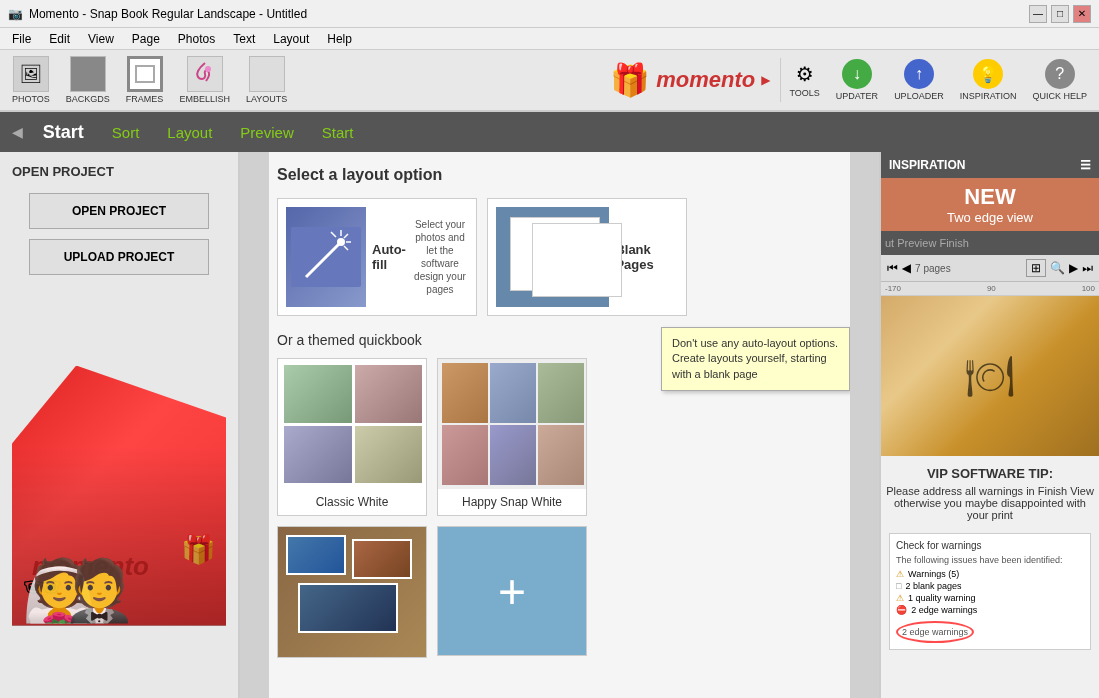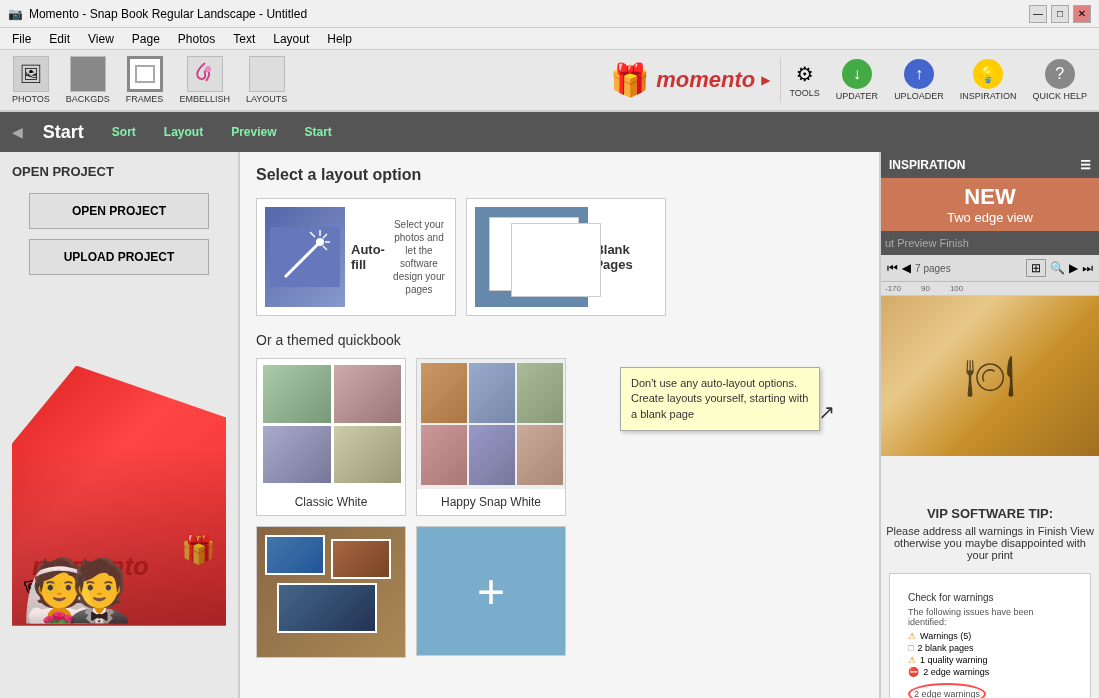--- a/index.html
+++ b/index.html
@@ -73,36 +73,37 @@
     #navstrip {
       background: #555;
       height: 40px;
       display: flex;
       align-items: center;
       padding: 0 8px;
       gap: 4px;
     }
     .nav-arrow { color: #aaa; font-size: 14px; cursor: pointer; padding: 0 4px; }
     .nav-step {
-      color: #86efac;
-      font-size: 12px;
+      color: #84cc16;
+      font-size: 15px;
       padding: 4px 12px;
       cursor: pointer;
-      font-weight: bold;
+      font-weight: normal;
     }
     .nav-step.active {
       color: #fff;
       font-weight: bold;
       font-size: 18px;
     }
 
     
     #main {
       display: flex;
       height: calc(698px - 28px - 22px - 62px - 40px);
+      gap: 29px;
       
     }
 
     
     #sidebar {
       width: 240px;
       background: #e8e8e8;
       border-right: 2px solid #ccc;
       display: flex;
       flex-direction: column;
@@ -136,21 +137,21 @@
       overflow: hidden;
       position: relative;
       width: 100%;
     }
 
     
     #center {
       flex: 1;
       background: #f5f5f5;
       overflow-y: auto;
-      padding: 14px 16px;
+      padding: 14px 8px;
       position: relative;
     }
     #center-title {
       font-size: 16px;
       font-weight: bold;
       color: #333;
       margin-bottom: 14px;
     }
 
     
@@ -296,54 +297,52 @@
       overflow: hidden;
       position: relative;
     }
 
     
     .vip-tip {
       padding: 10px 4px 6px;
       font-size: 11px;
       color: #333;
       text-align: center;
-      margin-top: 40px;
     }
     .vip-tip-title {
       font-size: 13px;
       font-weight: bold;
       margin-bottom: 4px;
     }
 
     
     .warning-box {
       margin: 6px 8px;
       border: 1px solid #ccc;
       background: white;
-      padding: 18px;
+      padding: 6px;
       font-size: 9px;
     }
     .warning-box-title { font-size: 10px; margin-bottom: 4px; color: #333; }
     .warning-item { display: flex; align-items: center; gap: 4px; margin: 2px 0; }
 
     
     .tooltip-box {
       position: absolute;
       background: #ffffcc;
       border: 1px solid #aaa;
       padding: 8px 10px;
       font-size: 11px;
       max-width: 200px;
       box-shadow: 2px 2px 4px rgba(0,0,0,0.2);
       z-index: 100;
       top: 175px;
-      left: 380px;
+      left: 392px;
       color: #333;
       line-height: 1.4;
-      margin-top: 40px;
     }
 
     
     .autofill-img {
       background: linear-gradient(135deg, #5566aa 0%, #8899cc 100%);
       width: 140px;
       height: 100px;
       display: flex;
       align-items: center;
       justify-content: center;
@@ -675,21 +674,21 @@
       <div class="page-nav">
         <span style="font-size:12px;cursor:pointer;">⏮</span>
         <span style="font-size:12px;cursor:pointer;">◀</span>
         <span style="font-size:10px;color:#555;">7 pages</span>
         <span style="margin-left:auto;font-size:12px;cursor:pointer;border:1px solid #999;padding:1px 4px;">⊞</span>
         <span style="font-size:12px;cursor:pointer;">🔍</span>
         <span style="font-size:12px;cursor:pointer;">▶</span>
         <span style="font-size:12px;cursor:pointer;">⏭</span>
       </div>
 
-      <div style="background:#e0e0e0;height:14px;border-bottom:1px solid #ccc;display:flex;align-items:center;padding:0 4px;font-size:8px;color:#666;overflow:hidden;">
+      <div style="background:#e0e0e0;height:14px;border-bottom:1px solid #ccc;display:flex;align-items:center;padding:0 4px;font-size:8px;color:#666;overflow:hidden;justify-content:space-between;">
         <span>-170</span>
         <span style="margin-left:20px;">90</span>
         <span style="margin-left:20px;">100</span>
       </div>
 
       <div class="food-img">
         <div style="width:100%;height:100%;background:linear-gradient(135deg, #d4aa6a 0%, #e8c888 30%, #c8902a 60%, #a07020 100%);display:flex;align-items:center;justify-content:center;">
           <div style="opacity:0.6;font-size:40px;">🍽</div>
         </div>
       </div>

